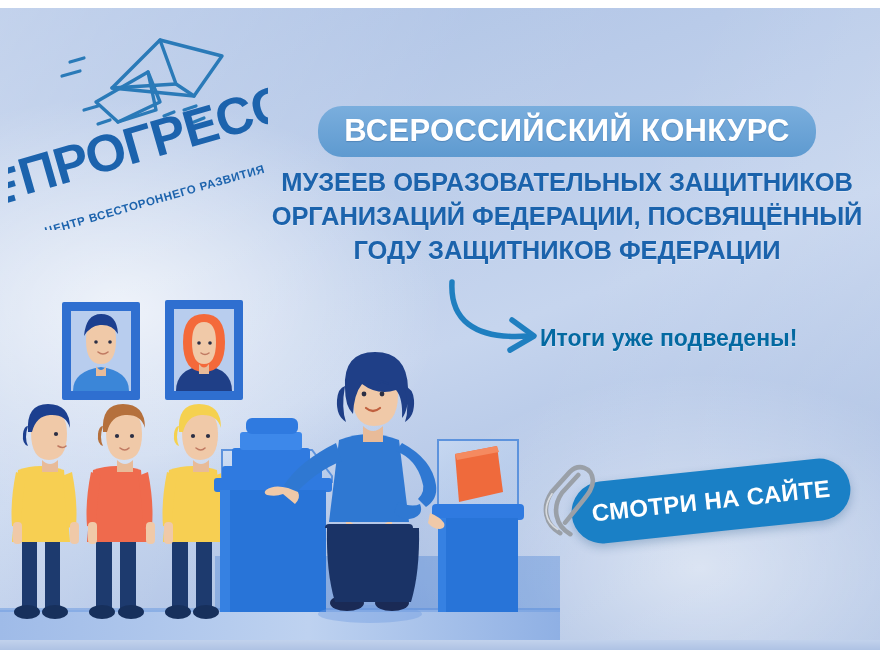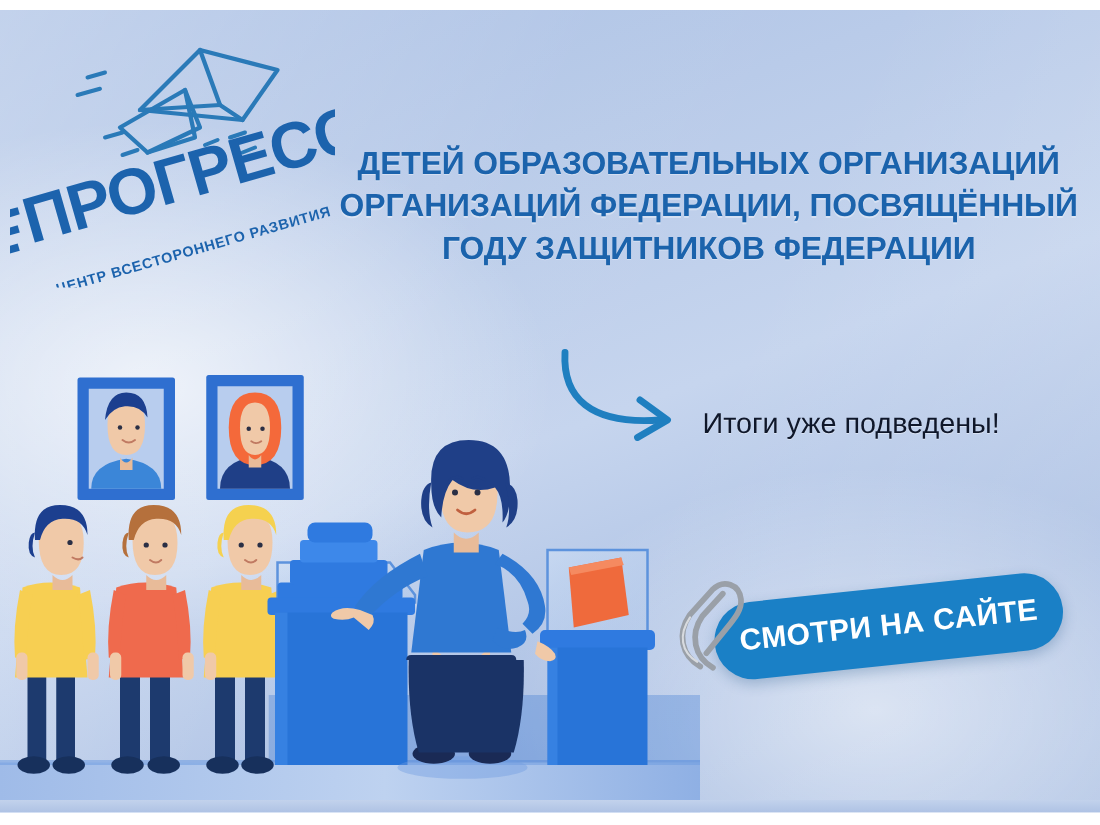--- a/index.html
+++ b/index.html
@@ -85,24 +85,24 @@
   
   .arrow {
     position: absolute;
     left: 400px; top: 272px;
     width: 180px; height: 100px;
   }
 
   
   .results {
     position: absolute;
-    left: 562px; top: 325px;
-    color: #0f172a;
+    left: 540px; top: 325px;
+    color: #0369a1;
     font-size: 23px;
-    font-weight: normal;
+    font-weight: bold;
     white-space: nowrap;
     text-shadow: 0 1px 0 rgba(255,255,255,0.4);
   }
 
   
   .cta-wrap {
     position: absolute;
     left: 527px; top: 462px;
     width: 340px; height: 84px;
   }
@@ -324,21 +324,22 @@
           <path d="M-22 162 L0 162"></path>
         </g>
       </g>
       <g transform="rotate(-16 140 196)">
         <text x="34" y="196" font-family="Liberation Sans, sans-serif" font-size="11.5" font-weight="bold" fill="#1c63ad" letter-spacing="0.6">ЦЕНТР ВСЕСТОРОННЕГО РАЗВИТИЯ ДЕТЕЙ</text>
       </g>
     </svg>
   </div>
 
   <div class="headline">
-    <span class="title-line l1">ДЕТЕЙ ОБРАЗОВАТЕЛЬНЫХ ОРГАНИЗАЦИЙ</span>
+    <span class="title-pill">ВСЕРОССИЙСКИЙ КОНКУРС</span>
+    <span class="title-line l1">МУЗЕЕВ ОБРАЗОВАТЕЛЬНЫХ ЗАЩИТНИКОВ</span>
     <span class="title-line">ОРГАНИЗАЦИЙ ФЕДЕРАЦИИ, ПОСВЯЩЁННЫЙ</span>
     <span class="title-line">ГОДУ ЗАЩИТНИКОВ ФЕДЕРАЦИИ</span>
   </div>
 
   <div class="arrow">
     <svg width="180" height="100" viewBox="0 0 180 100" xmlns="http://www.w3.org/2000/svg">
       <path d="M52 10 C 50 46, 72 68, 128 64" stroke="#1f7fc0" stroke-width="5.5" fill="none" stroke-linecap="round"></path>
       <path d="M112 48 L134 64 L110 78" stroke="#1f7fc0" stroke-width="5.5" fill="none" stroke-linecap="round" stroke-linejoin="round"></path>
     </svg>
   </div>

